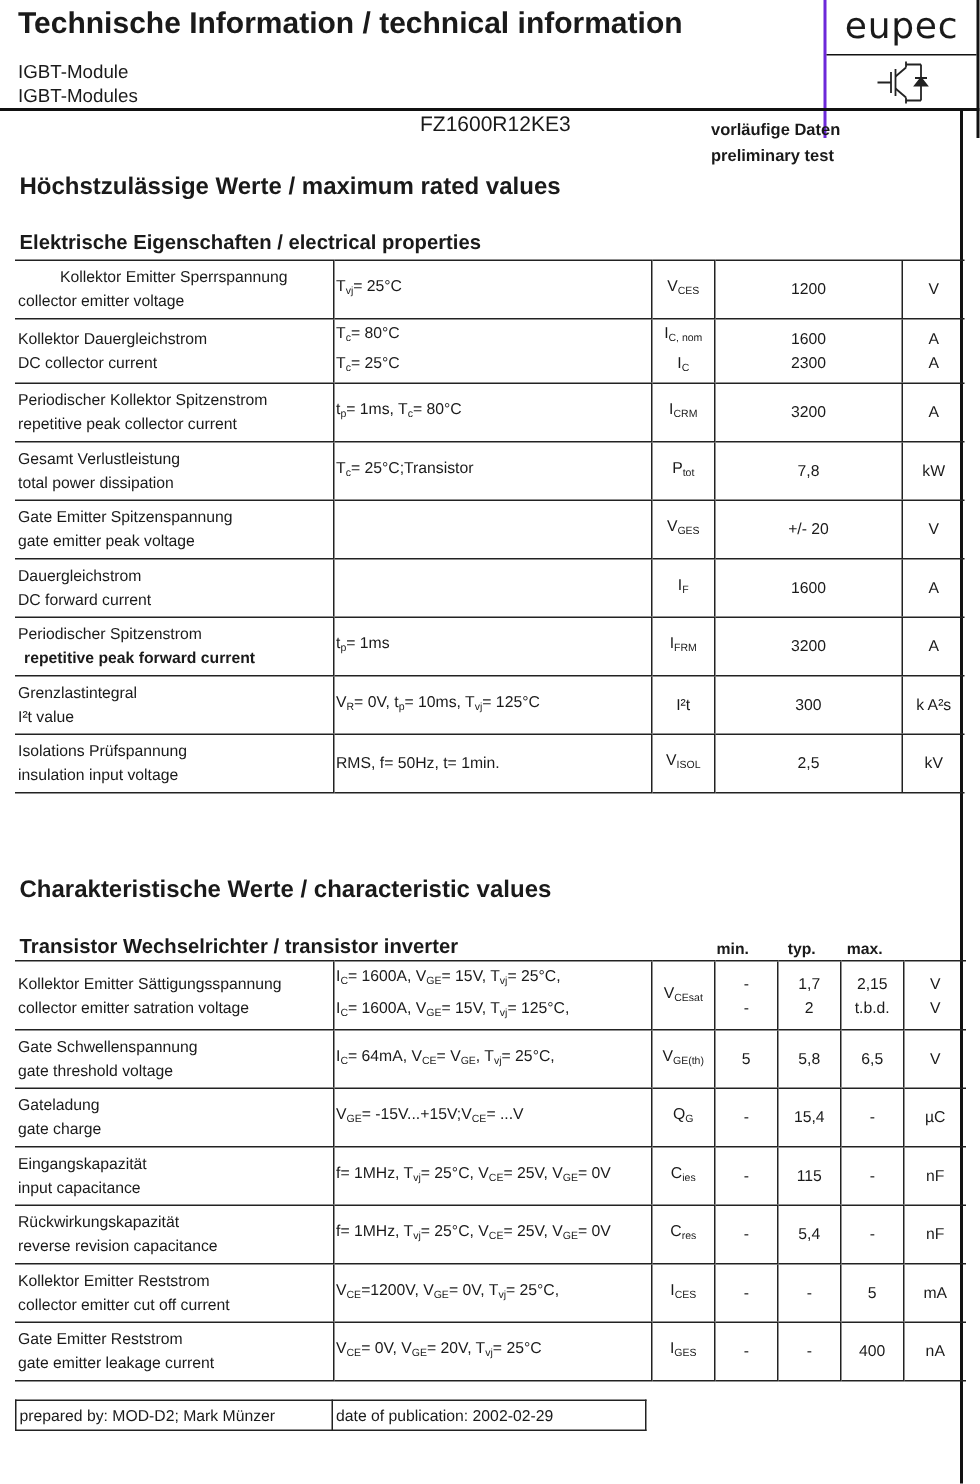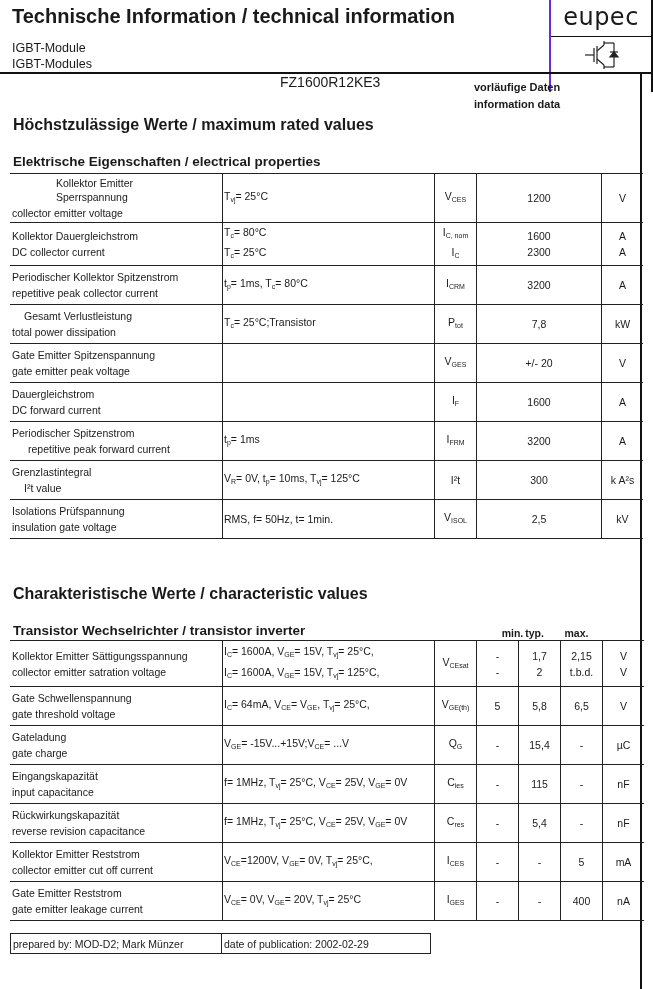--- a/index.html
+++ b/index.html
@@ -63,31 +63,31 @@
   <div>IGBT-Module</div>
   <div>IGBT-Modules</div>
 </div>
 <div class="abs partno">FZ1600R12KE3</div>
 
 <div class="abs hrule"></div>
 <div class="abs rightline"></div>
 
 <div class="abs prelim">
   <div>vorläufige Daten</div>
-  <div>information data</div>
+  <div>preliminary test</div>
 </div>
 
 <div class="abs h1">Höchstzulässige Werte / maximum rated values</div>
 <div class="abs h2">Elektrische Eigenschaften / electrical properties</div>
 
 <table class="dt" id="tbl-max" style="top:173px;">
     <tbody>
       <tr>
         <td class="c1">
-          <div style="margin: 2px 16px; padding-left: 28px;">Kollektor Emitter Sperrspannung</div>
+          <div style="margin: 2px 0px; padding-left: 28px;">Kollektor Emitter Sperrspannung</div>
           <div style="margin: 2px 0px;">collector emitter voltage</div>
         </td>
         <td class="c2">
           <div>T<sub>vj</sub>= 25°C</div>
         </td>
         <td class="c3">
           <div>V<sub>CES</sub></div>
         </td>
         <td class="cv">
           <div>1200</div>
@@ -131,21 +131,21 @@
         </td>
         <td class="cv">
           <div>3200</div>
         </td>
         <td class="cu">
           <div>A</div>
         </td>
       </tr>
       <tr>
         <td class="c1">
-          <div style="margin: 2px 12px;">Gesamt Verlustleistung</div>
+          <div style="margin: 2px 0px;">Gesamt Verlustleistung</div>
           <div style="margin: 2px 0px;">total power dissipation</div>
         </td>
         <td class="c2">
           <div>T<sub>c</sub>= 25°C;Transistor</div>
         </td>
         <td class="c3">
           <div>P<sub>tot</sub></div>
         </td>
         <td class="cv">
           <div>7,8</div>
@@ -186,77 +186,77 @@
         <td class="cv">
           <div>1600</div>
         </td>
         <td class="cu">
           <div>A</div>
         </td>
       </tr>
       <tr>
         <td class="c1">
           <div style="margin: 2px 0px;">Periodischer Spitzenstrom</div>
-          <div style="margin: 2px 16px;">repetitive peak forward current</div>
+          <div style="margin: 2px 4px; font-weight: bold;">repetitive peak forward current</div>
         </td>
         <td class="c2">
           <div>t<sub>p</sub>= 1ms</div>
         </td>
         <td class="c3">
           <div>I<sub>FRM</sub></div>
         </td>
         <td class="cv">
           <div>3200</div>
         </td>
         <td class="cu">
           <div>A</div>
         </td>
       </tr>
       <tr>
         <td class="c1">
           <div style="margin: 2px 0px;">Grenzlastintegral</div>
-          <div style="margin: 2px 12px;">I²t value</div>
+          <div style="margin: 2px 0px;">I²t value</div>
         </td>
         <td class="c2">
           <div>V<sub>R</sub>= 0V, t<sub>p</sub>= 10ms, T<sub>vj</sub>= 125°C</div>
         </td>
         <td class="c3">
           <div>I²t</div>
         </td>
         <td class="cv">
           <div>300</div>
         </td>
         <td class="cu">
           <div>k A²s</div>
         </td>
       </tr>
       <tr>
         <td class="c1">
           <div style="margin: 2px 0px;">Isolations Prüfspannung</div>
-          <div style="margin: 2px 0px;">insulation gate voltage</div>
+          <div style="margin: 2px 0px;">insulation input voltage</div>
         </td>
         <td class="c2">
           <div>RMS, f= 50Hz, t= 1min.</div>
         </td>
         <td class="c3">
           <div>V<sub>ISOL</sub></div>
         </td>
         <td class="cv">
           <div>2,5</div>
         </td>
         <td class="cu">
           <div>kV</div>
         </td>
       </tr>
     </tbody>
   </table>
 
 <div class="abs h1" style="top:585px;">Charakteristische Werte / characteristic values</div>
 <div class="abs h2" style="top:623px;">Transistor Wechselrichter / transistor inverter</div>
-<div class="abs colhdr" style="left:492px;">min.</div>
+<div class="abs colhdr" style="left:468px;">min.</div>
 <div class="abs colhdr" style="left:514px;">typ.</div>
 <div class="abs colhdr" style="left:556px;">max.</div>
 
 <table class="dt" id="tbl-char" style="top:640px;">
     <tbody>
       <tr>
         <td class="c1">
           <div style="margin: 2px 0px;">Kollektor Emitter Sättigungsspannung</div>
           <div style="margin: 2px 0px;">collector emitter satration voltage</div>
         </td>

